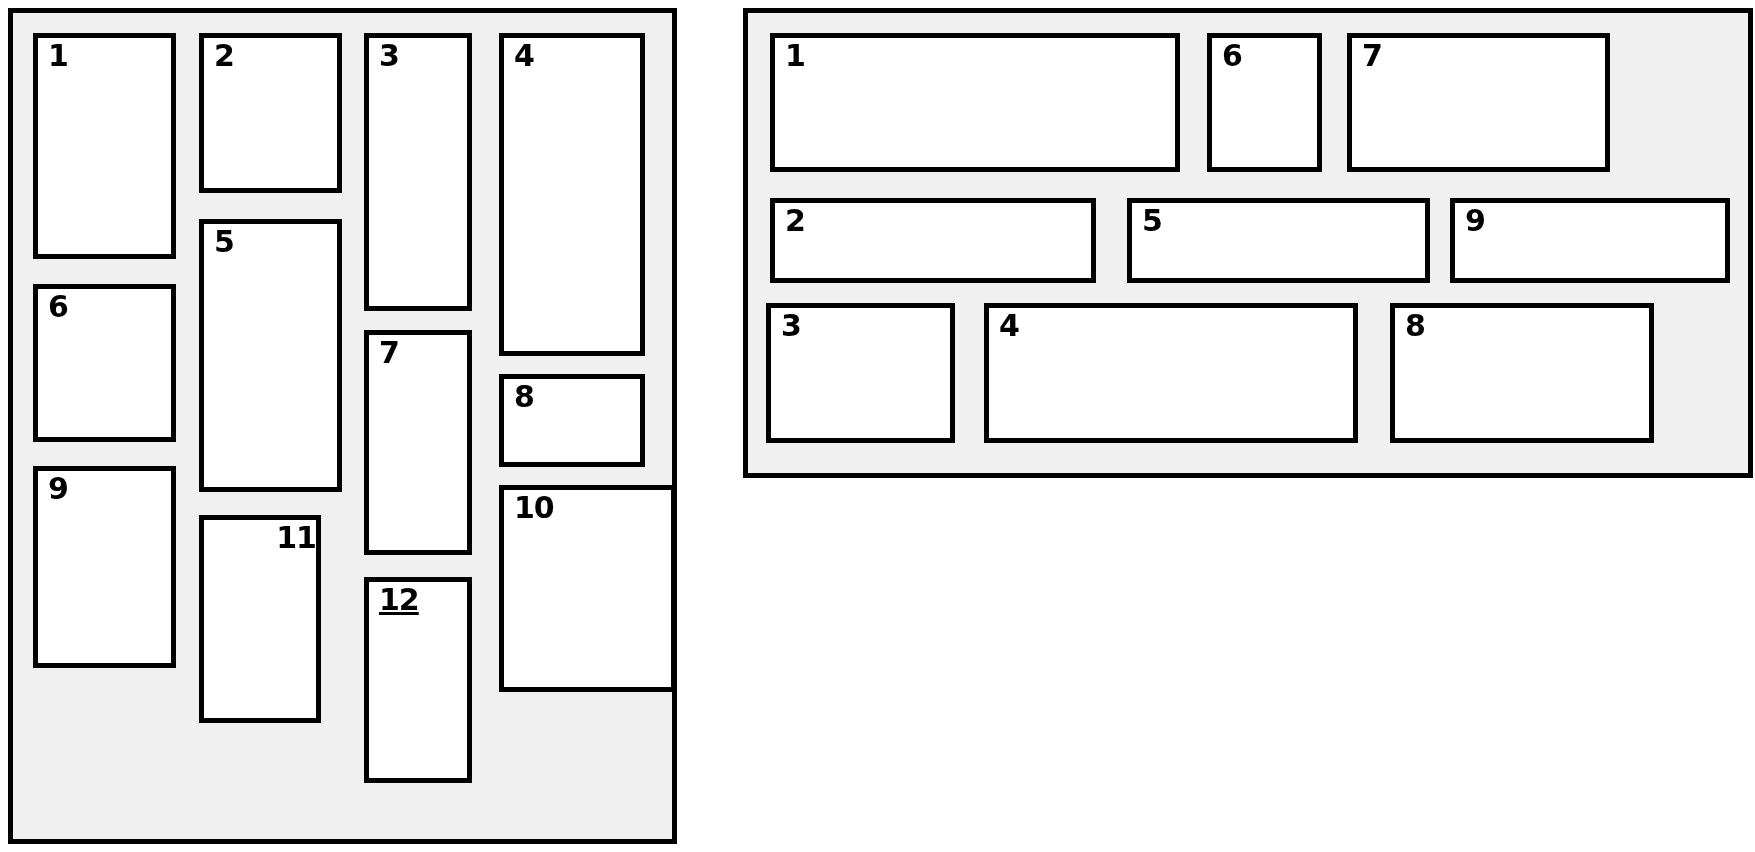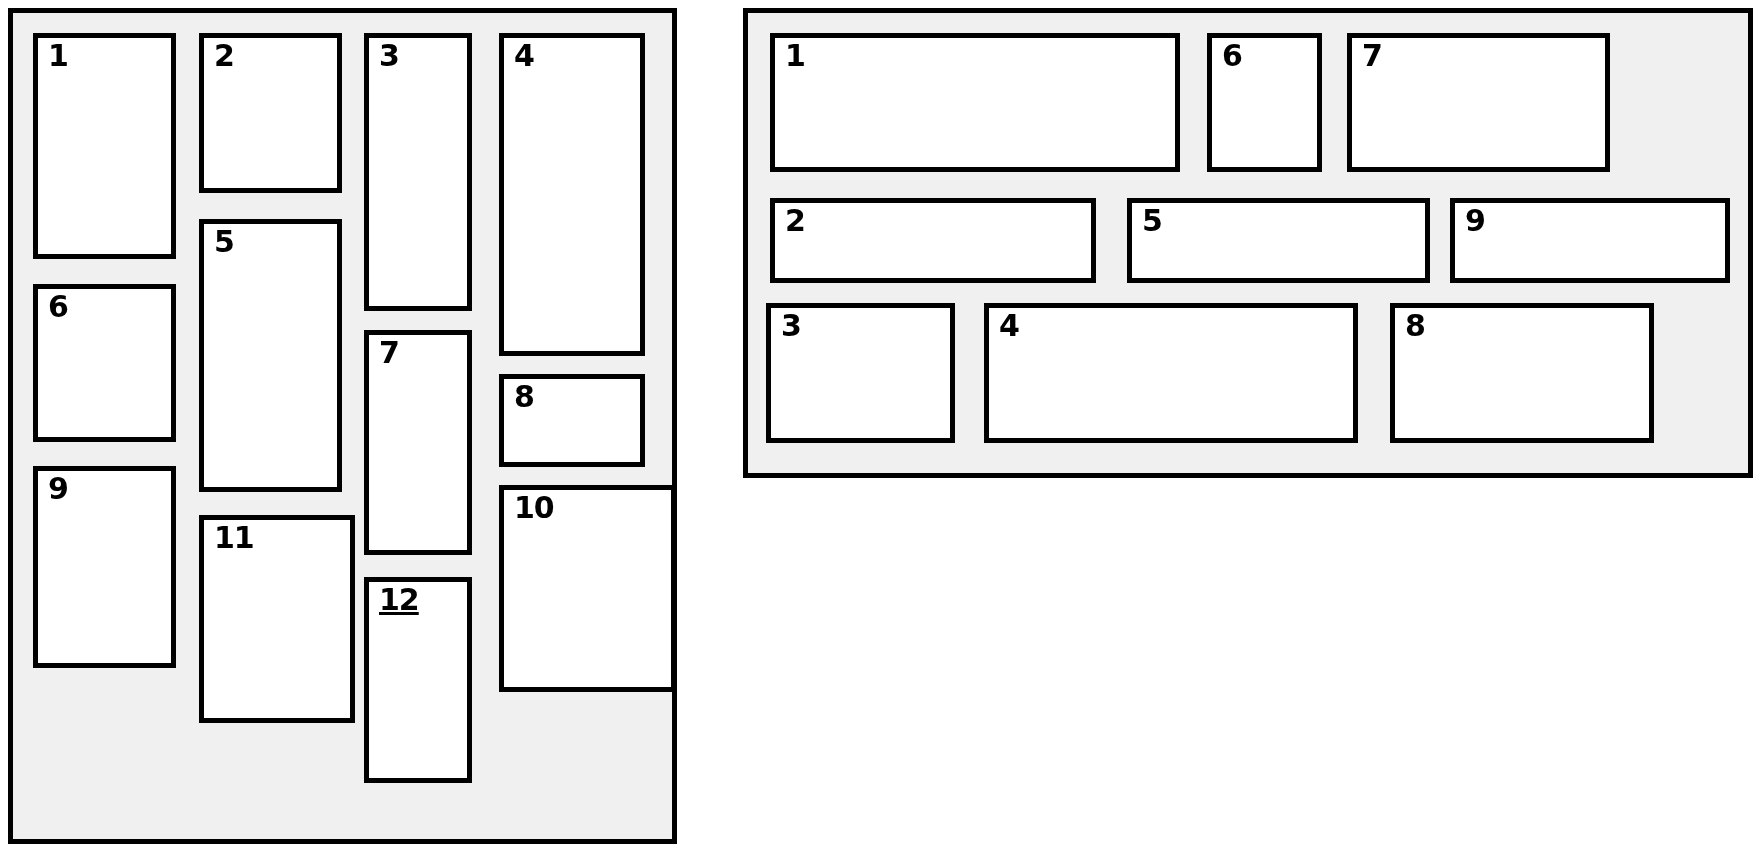--- a/index.html
+++ b/index.html
@@ -48,21 +48,21 @@
   .L1  { left: 20px;  top: 20px;  width: 143px; height: 226px; }
   .L2  { left: 186px; top: 20px;  width: 143px; height: 160px; }
   .L3  { left: 351px; top: 20px;  width: 108px; height: 278px; }
   .L4  { left: 486px; top: 20px;  width: 146px; height: 323px; }
   .L5  { left: 186px; top: 206px; width: 143px; height: 273px; }
   .L6  { left: 20px;  top: 271px; width: 143px; height: 158px; }
   .L7  { left: 351px; top: 317px; width: 108px; height: 225px; }
   .L8  { left: 486px; top: 361px; width: 146px; height: 93px;  }
   .L9  { left: 20px;  top: 453px; width: 143px; height: 202px; }
   .L10 { left: 486px; top: 472px; width: 177px; height: 207px; }
-  .L11 { left: 186px; top: 502px; width: 156px; height: 208px; }
+  .L11 { left: 186px; top: 502px; width: 122px; height: 208px; text-align: right; }
   .L12 { left: 351px; top: 564px; width: 108px; height: 206px; text-decoration: underline; }
   
   .R1  { left: 22px;  top: 20px;  width: 410px; height: 139px; }
   .R6  { left: 459px; top: 20px;  width: 115px; height: 139px; }
   .R7  { left: 599px; top: 20px;  width: 263px; height: 139px; }
   .R2  { left: 22px;  top: 185px; width: 326px; height: 85px;  }
   .R5  { left: 379px; top: 185px; width: 303px; height: 85px;  }
   .R9  { left: 702px; top: 185px; width: 280px; height: 85px;  }
   .R3  { left: 18px;  top: 290px; width: 189px; height: 140px; }
   .R4  { left: 236px; top: 290px; width: 374px; height: 140px; }

